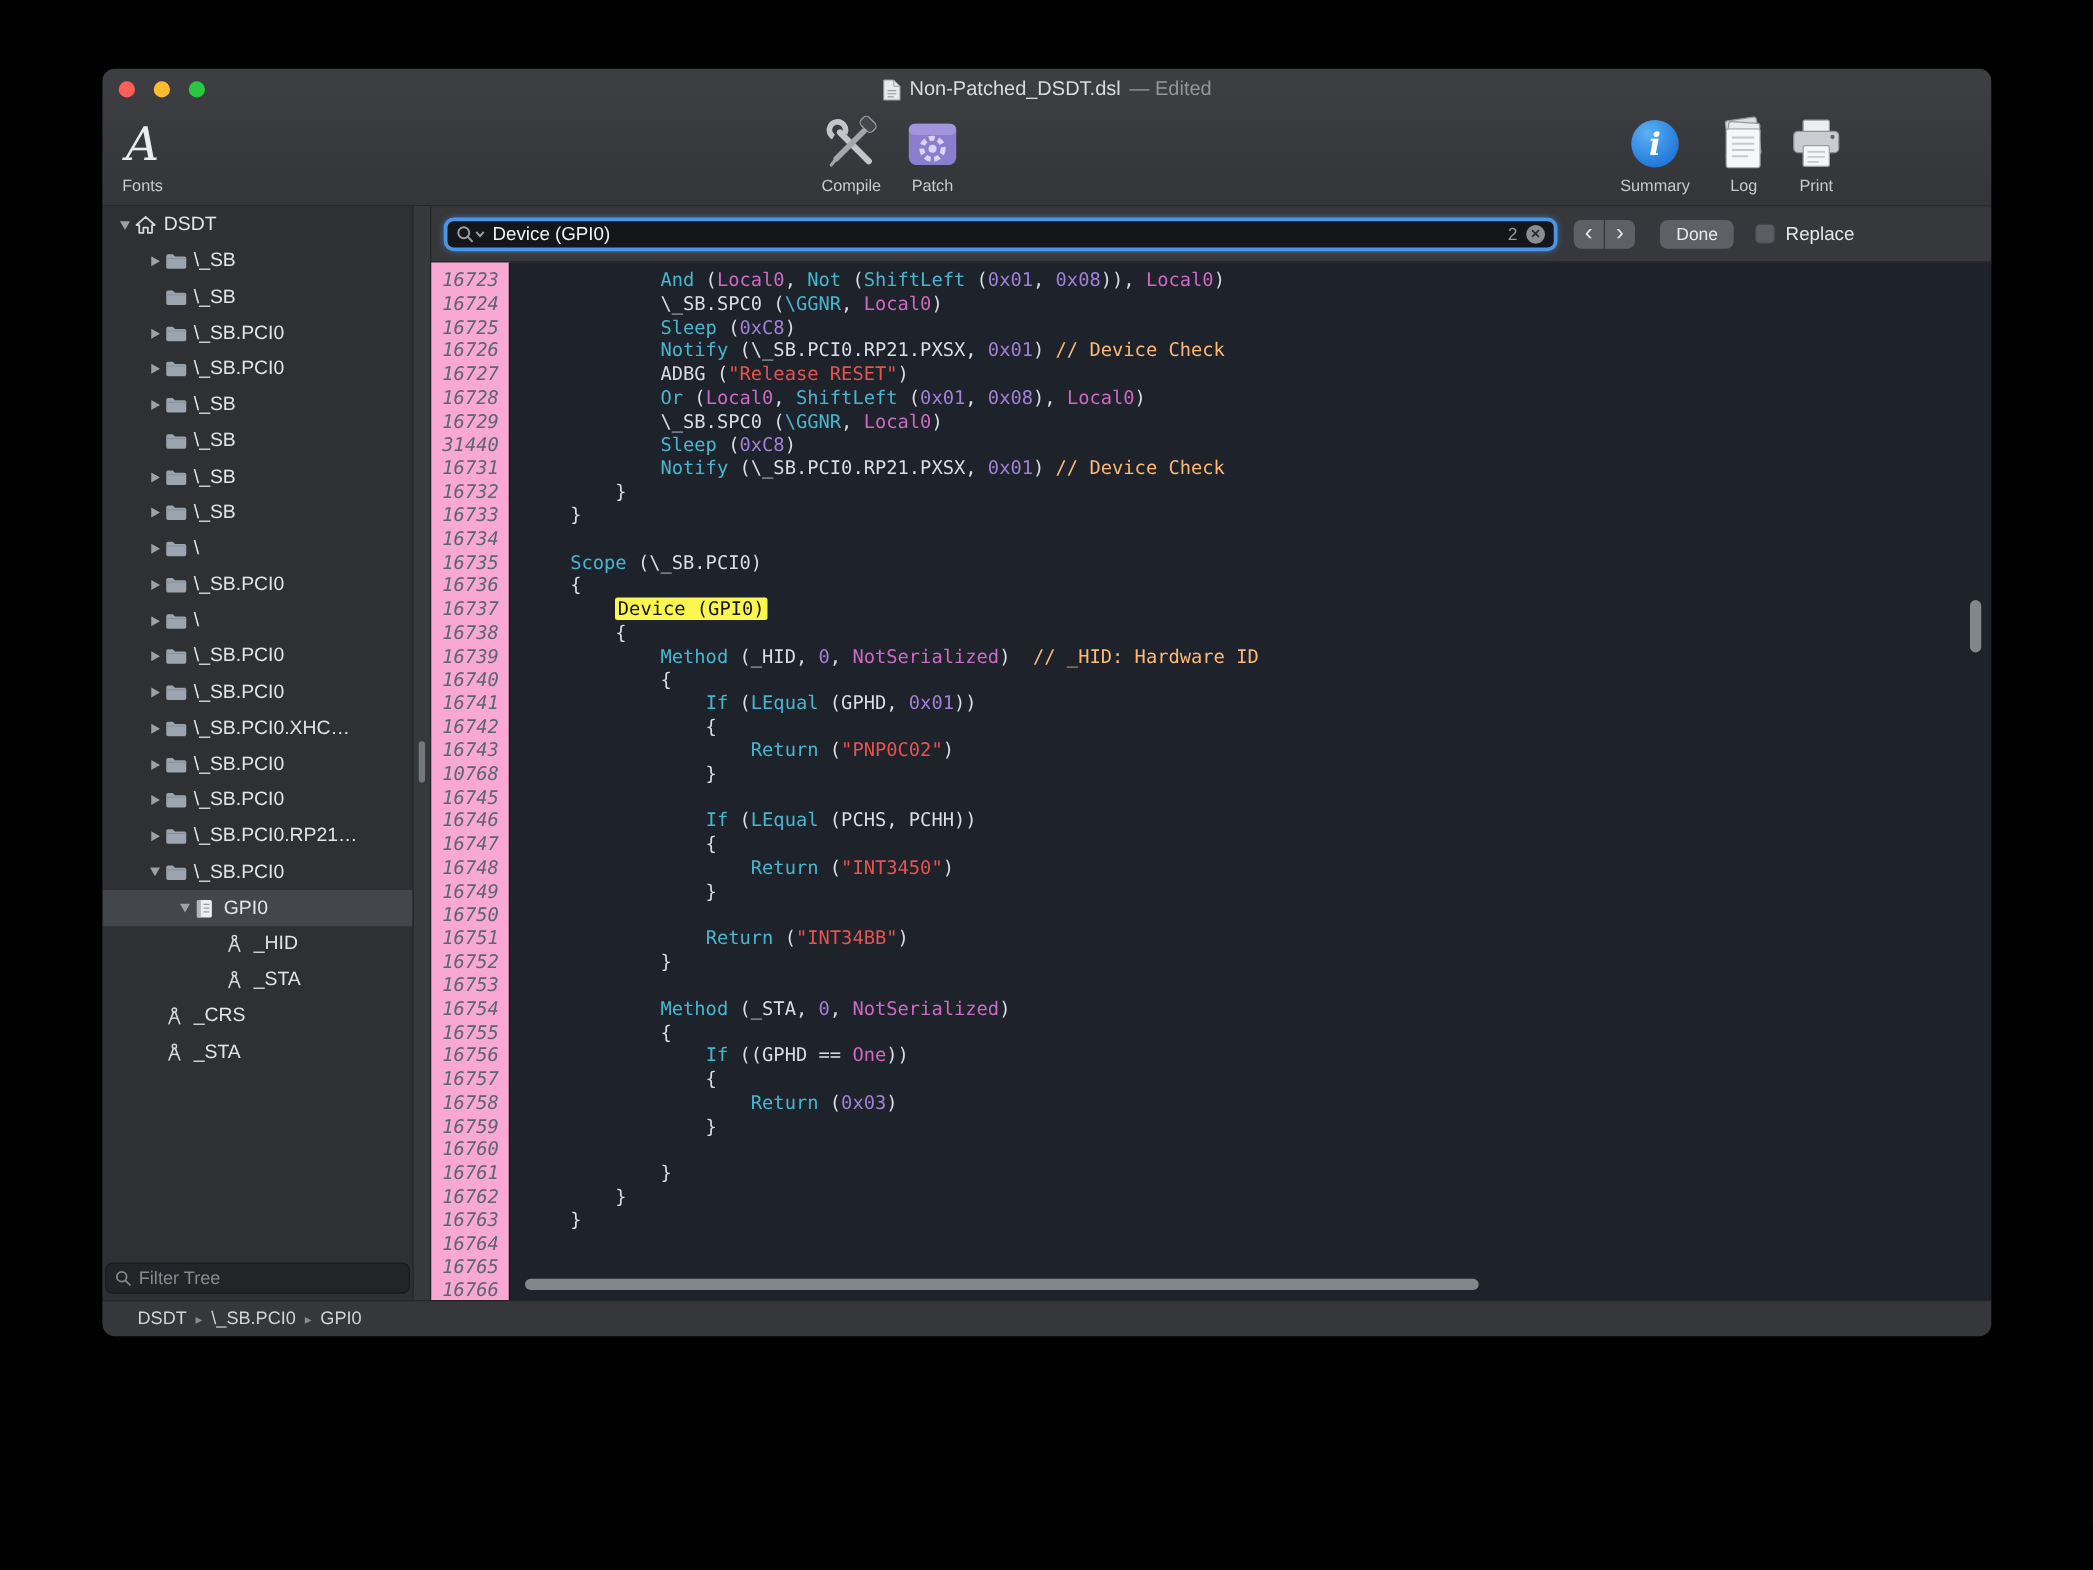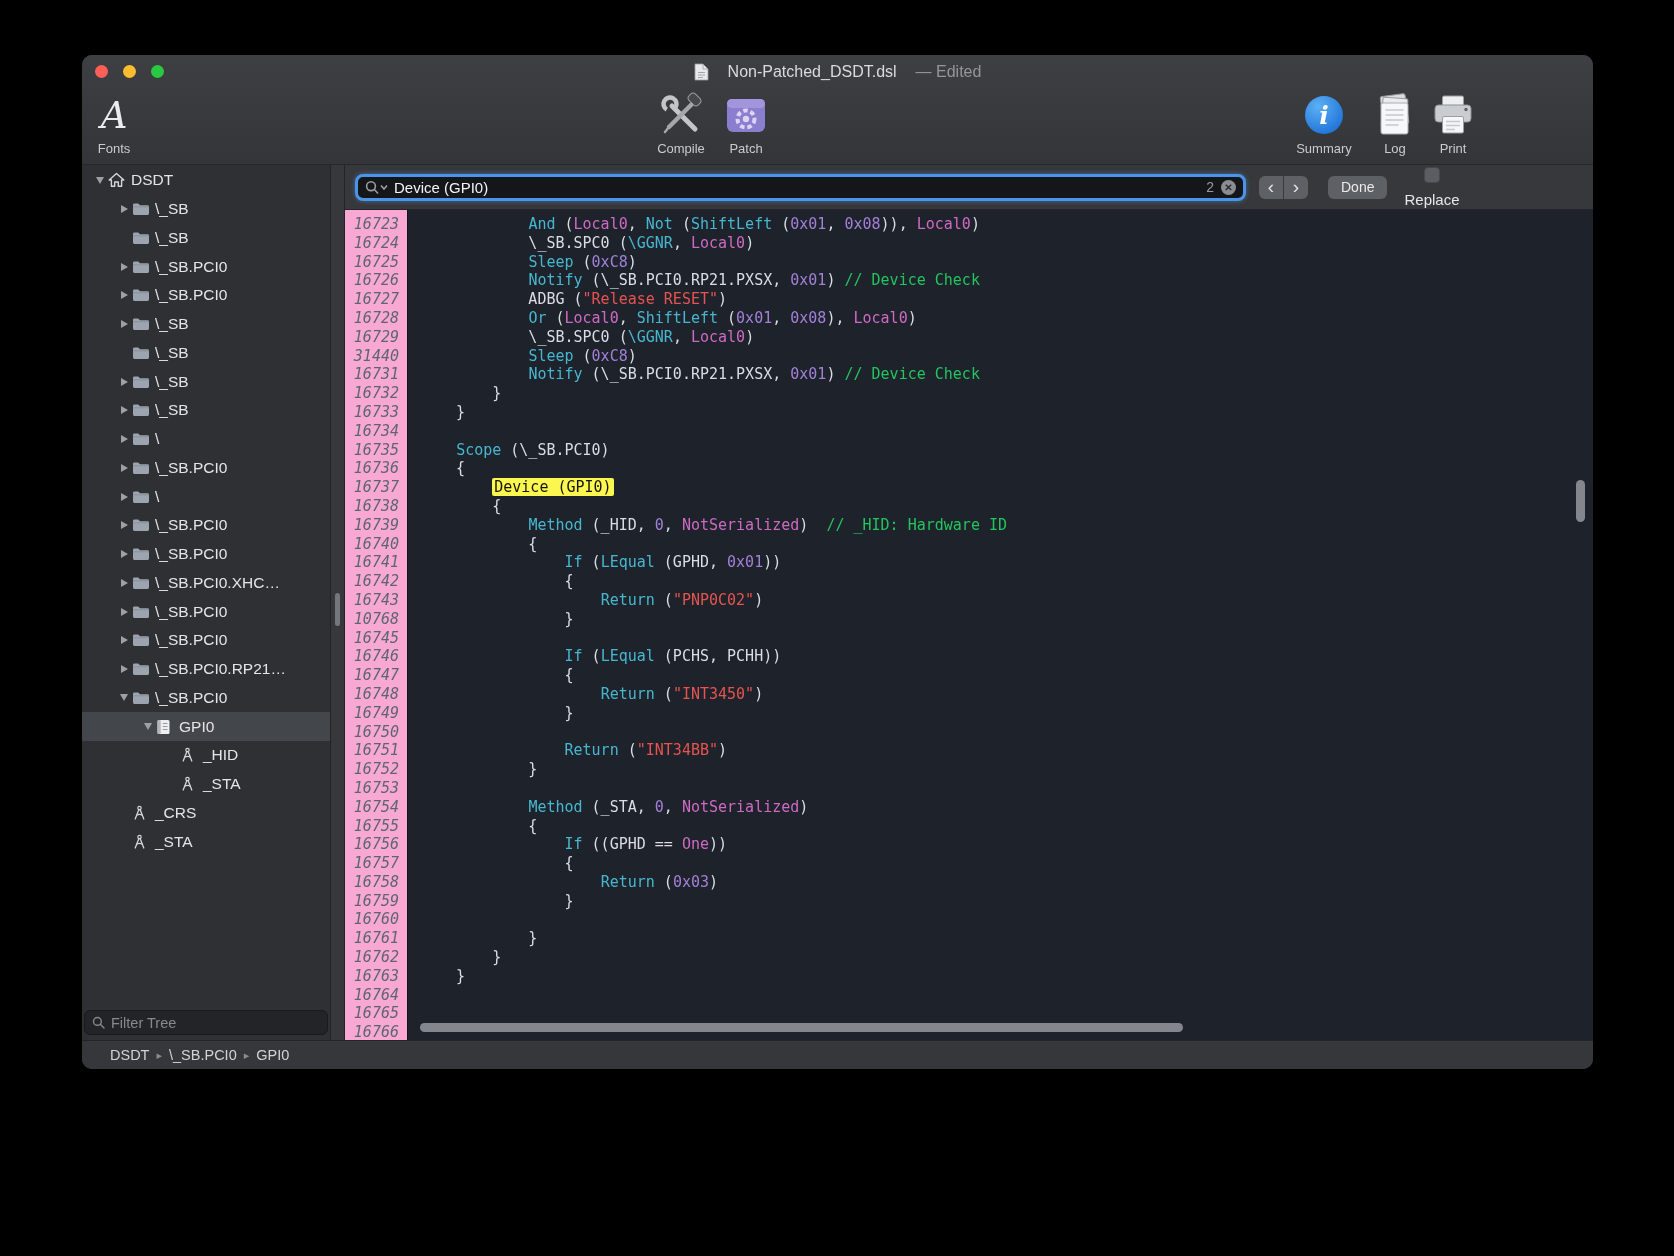--- a/index.html
+++ b/index.html
@@ -8,21 +8,21 @@
   body { position:relative; }
 
   .window { position:absolute; left:82px; top:55px; width:1511px; height:1014px;
             background:#37383b; border-radius:10px; overflow:hidden;
             display:flex; flex-direction:column; box-shadow:0 25px 60px rgba(0,0,0,.65); }
 
   
   .chrome { height:110px; flex:none; background:linear-gradient(#3e3f42,#343538);
             border-bottom:1px solid #27282a; position:relative; }
   .titlebar { height:34px; position:relative; display:flex; align-items:center;
-              justify-content:center; gap:19px; }
+              justify-content:center; gap:7px; }
   .traffic { position:absolute; left:13px; top:10px; display:flex; gap:15px; }
   .light { width:13px; height:13px; border-radius:50%; }
   .light.red { background:#ff5f57; } .light.yellow { background:#febc2e; } .light.green { background:#28c840; }
   .title-text { font-size:16px; color:#dadbdd; }
   .title-suffix { font-size:16px; color:#95969a; }
   .toolbar { position:relative; height:75px; }
   .tool { position:absolute; top:1px; width:80px; display:flex; flex-direction:column; align-items:center; }
   .icon-box { height:50px; display:flex; align-items:center; justify-content:center; }
   .tool-label { font-size:13px; color:#c9cacc; margin-top:1px; }
   .font-a { font-family:"DejaVu Serif", serif; font-style:italic; font-size:37px;
@@ -74,34 +74,34 @@
                font-size:10px; font-weight:bold; display:flex; align-items:center;
                justify-content:center; flex:none; }
   .nav-group { display:flex; gap:1px; margin-left:13px; }
   .nav-btn { width:24px; height:23px; background:#5d6065; color:#e3e4e7; display:flex;
              align-items:center; justify-content:center; font-size:19px; line-height:1;
              padding-bottom:2px; }
   .nav-btn.prev { border-radius:6px 0 0 6px; }
   .nav-btn.next { border-radius:0 6px 6px 0; }
   .done-btn { margin-left:20px; height:23px; padding:0 13px; background:#5d6065;
               border-radius:6px; color:#e9eaec; font-size:14px; display:flex; align-items:center; }
-  .replace-wrap { margin-left:17px; display:flex; align-items:center; gap:8px;flex-direction:column; }
+  .replace-wrap { margin-left:17px; display:flex; align-items:center; gap:8px; }
   .checkbox { width:16px; height:16px; border-radius:4px; background:#5a5d62;
               border:1px solid #46484c; flex:none; }
   .replace-label { color:#e6e7e9; font-size:15px; }
 
   
   .editor { flex:1; min-height:0; background:#1e222b; display:flex; position:relative;
             font-family:"DejaVu Sans Mono", monospace; font-size:15px; line-height:18.8px; }
   .gutter { width:63px; flex:none; background:#f9a8d4; border-right:1px solid #13151b;
             padding:5px 8px 0 0; text-align:right; color:#5d6573; overflow:hidden;font-style:italic; }
   .code { flex:1; padding:5px 0 0 12px; overflow:hidden; }
   .cline { white-space:pre; min-height:18.8px; }
   .tok-p { color:#dadde5; } .tok-k { color:#47b7cf; } .tok-l { color:#cf6ac4; }
-  .tok-n { color:#a280d8; } .tok-s { color:#e65450; } .tok-c { color:#22c55e; }
+  .tok-n { color:#a280d8; } .tok-s { color:#e65450; } .tok-c { color:#fdba74; }
   .tok-h { background:#fcf651; color:#14140a; padding:0 2px; border-radius:2px; }
   .vscroll { position:absolute; right:8px; top:270px; width:9px; height:42px;
              border-radius:4.5px; background:rgba(158,160,166,.8); }
   .hscroll { position:absolute; left:75px; bottom:8px; height:9px; width:763px;
              border-radius:4.5px; background:rgba(158,160,166,.8); }
 
   
   .statusbar { height:29px; flex:none; background:#36373a; border-top:1px solid #242528;
                display:flex; align-items:center; padding-left:28px; font-size:14.5px; color:#d2d3d5; }
   .breadcrumb { display:flex; align-items:center; gap:7px; }

